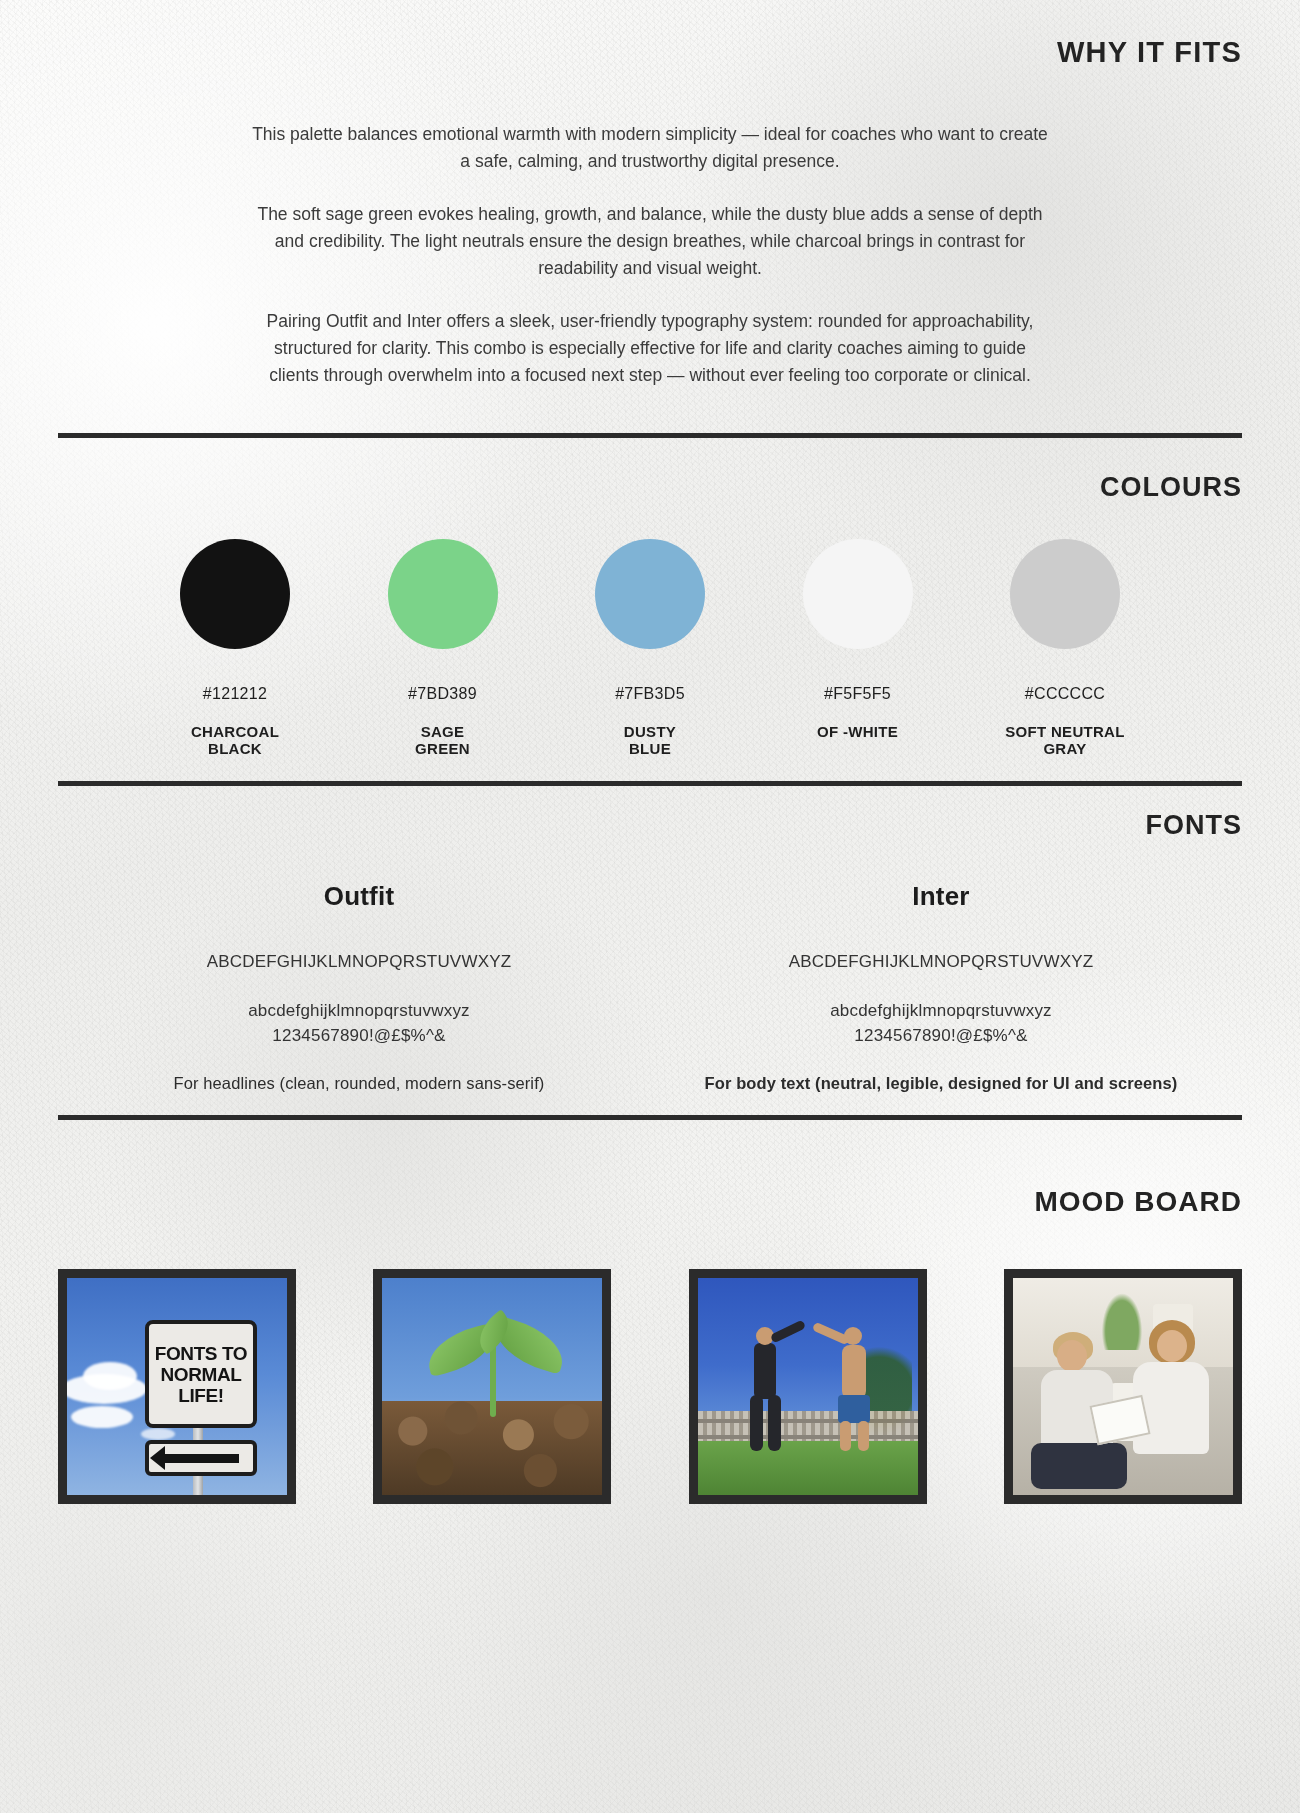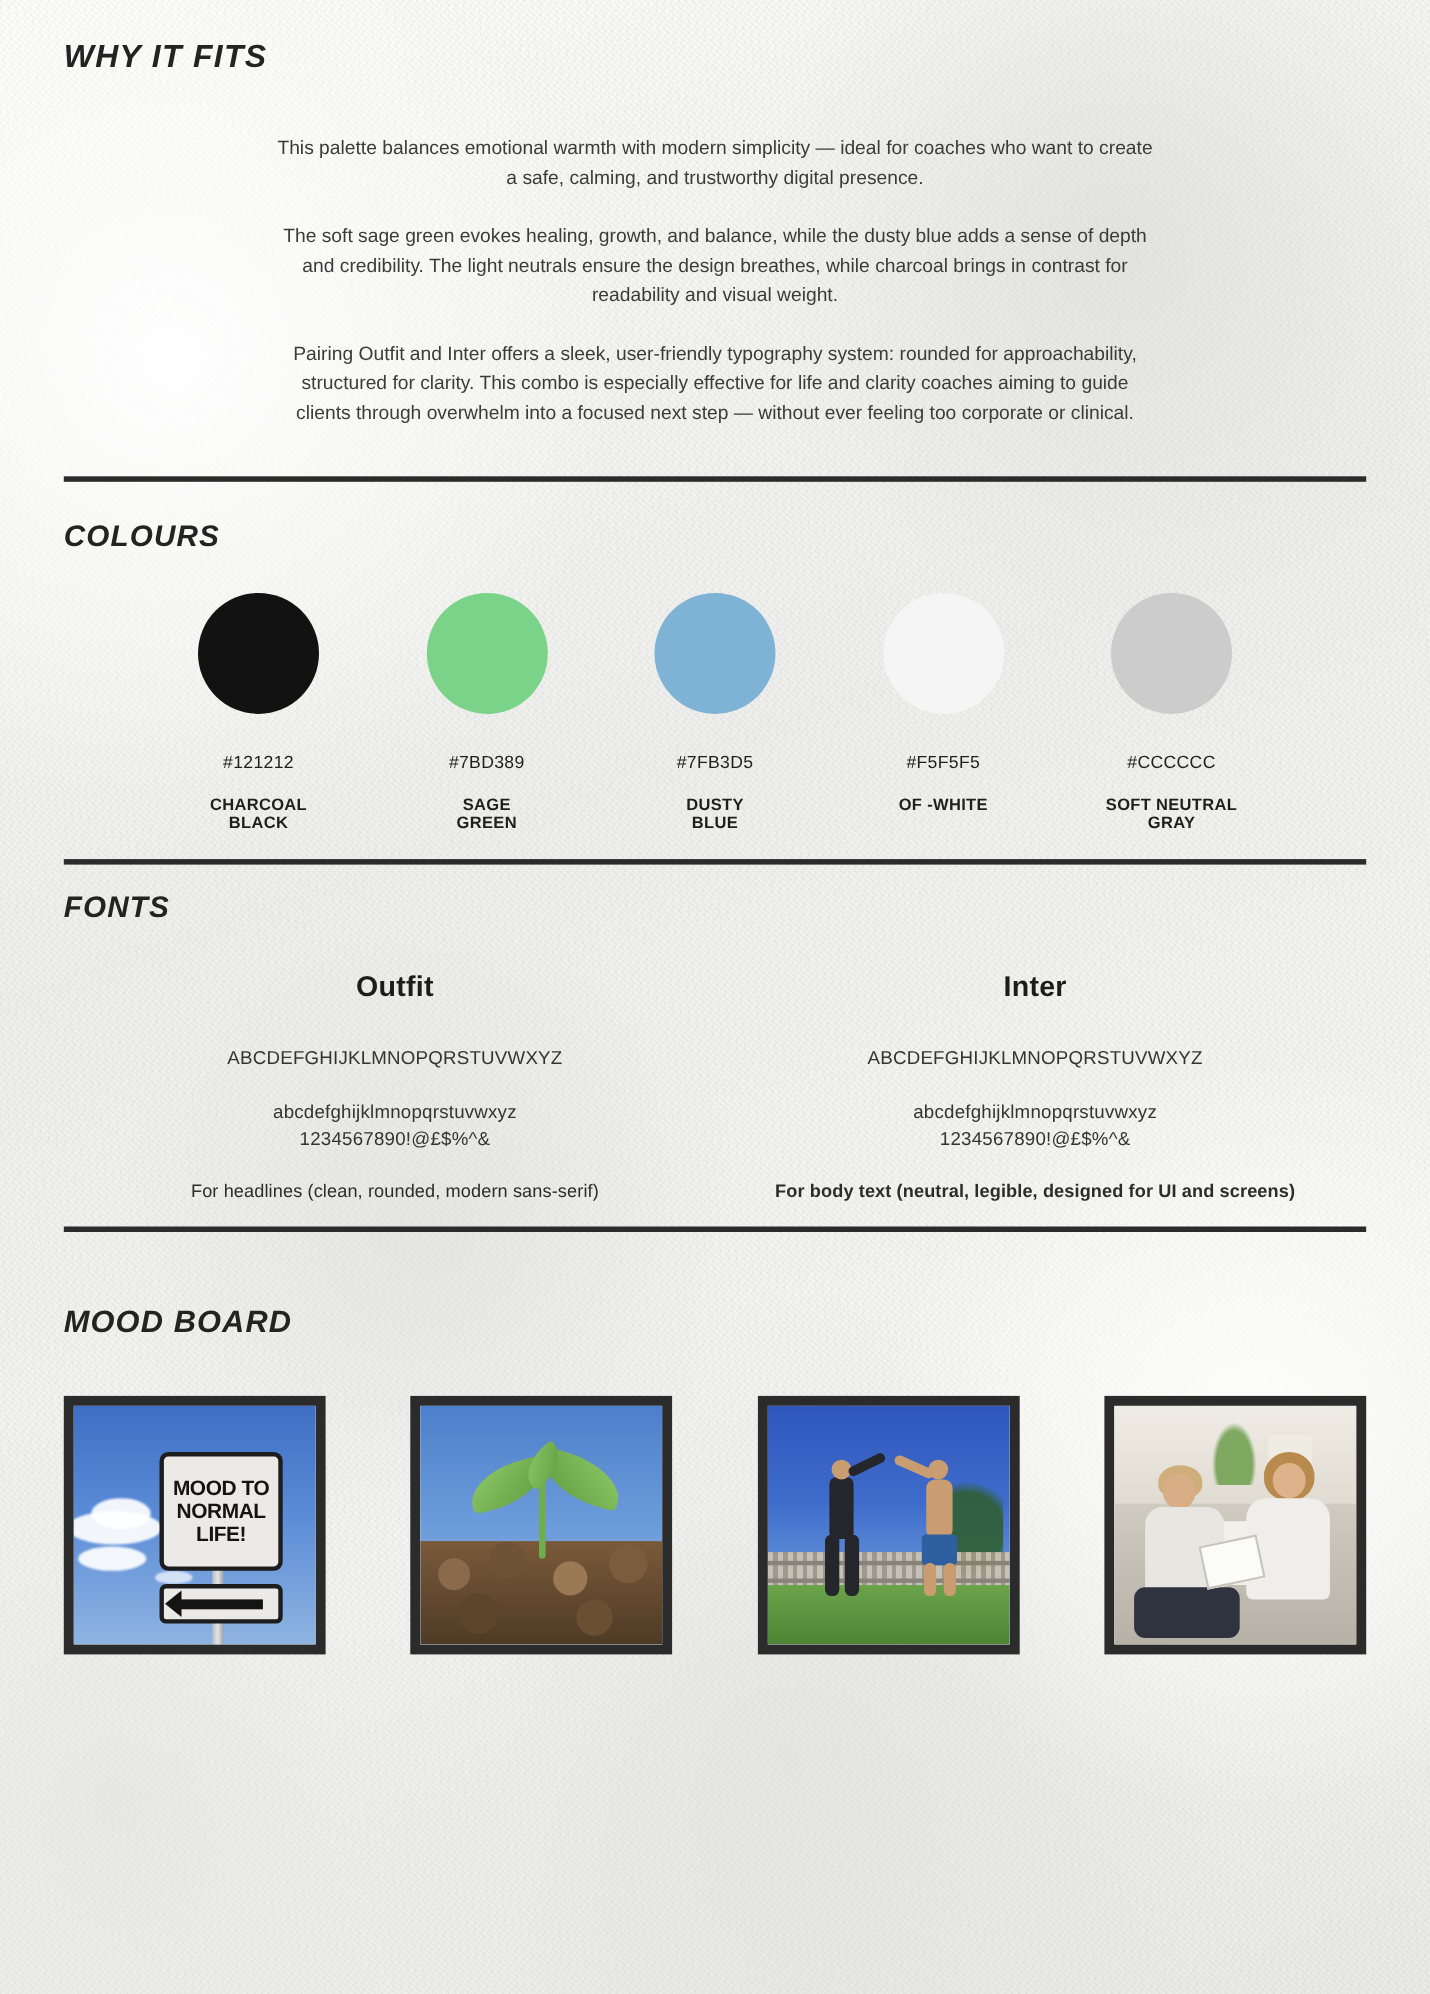--- a/index.html
+++ b/index.html
@@ -44,26 +44,25 @@
   }
 
   .h-rule {
     height: 5px;
     background: #2b2b2b;
     width: 100%;
   }
 
   h1.section-title,
   h2.section-title {
-    text-align: left;
+    text-align: right;
     color: #232323;
     font-weight: 700;
     letter-spacing: 0.5px;
     font-family: "Liberation Sans", sans-serif;
-    font-style: italic;
   }
 
   
   #why-it-fits { padding-top: 36px; }
   #why-title {
     font-size: 29px;
     letter-spacing: 1.2px;
     margin-bottom: 52px;
   }
   .body-para {
@@ -420,21 +419,21 @@
     <div id="mood-grid">
 
       <div class="mood-card">
         <div class="mood-inner img-sign">
           <div class="cloud" style="left:-6px; top:96px; width:86px; height:30px;"></div>
           <div class="cloud" style="left:16px; top:84px; width:54px; height:28px;"></div>
           <div class="cloud" style="left:4px; top:128px; width:62px; height:22px;"></div>
           <div class="cloud" style="left:74px; top:150px; width:34px; height:12px; opacity:.75;"></div>
           <div class="sign-post"></div>
           <div class="sign-plate">
-            <span>MOOD TO</span>
+            <span>FONTS TO</span>
             <span>NORMAL</span>
             <span>LIFE!</span>
           </div>
           <div class="sign-arrow-plate">
             <div class="arrow-shape"></div>
           </div>
         </div>
       </div>
 
       <div class="mood-card">

